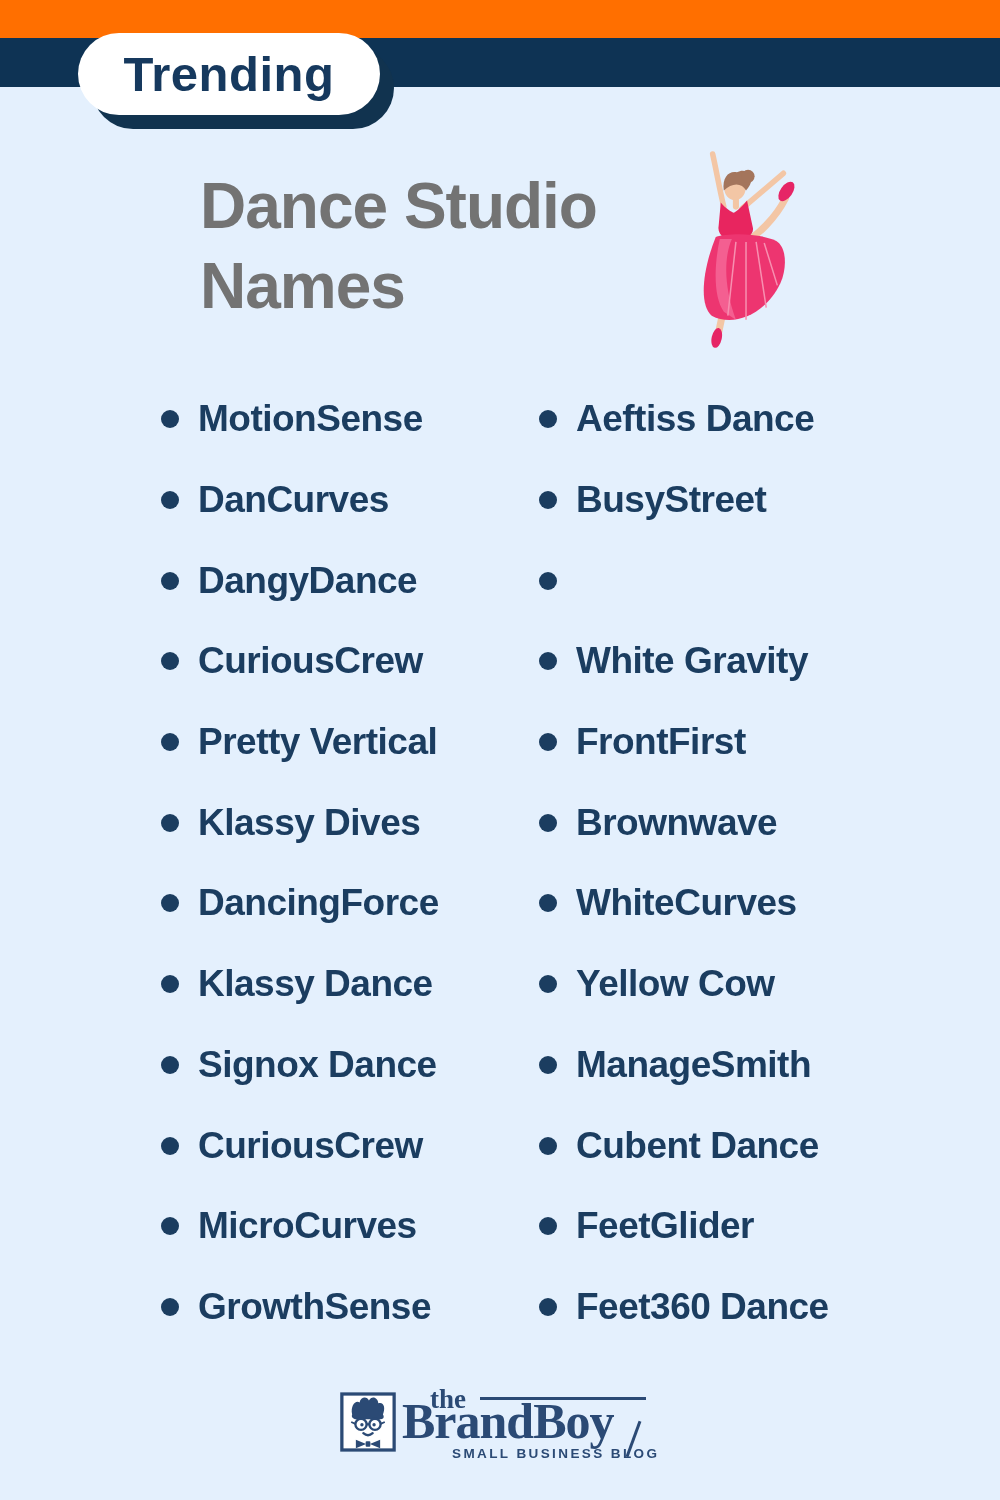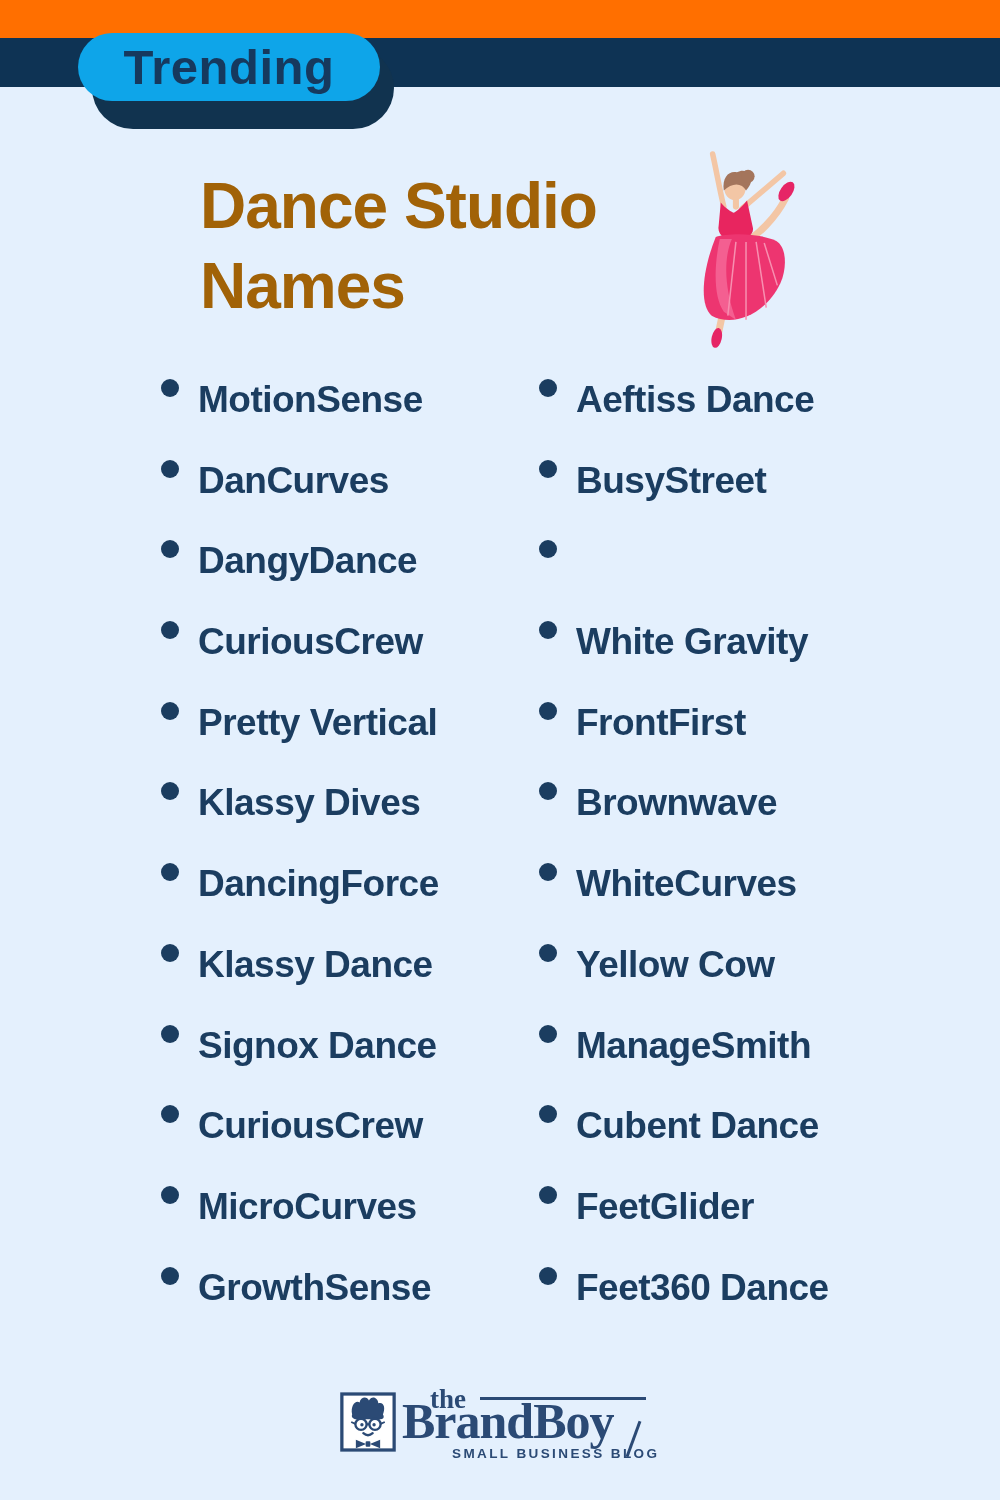--- a/index.html
+++ b/index.html
@@ -11,38 +11,38 @@
   
   .bar-orange{position:absolute;left:0;top:0;width:1000px;height:38px;background:#FF6F00;}
   .bar-navy{position:absolute;left:0;top:38px;width:1000px;height:49px;background:#0E3354;}
 
   
   .badge-shadow{
     position:absolute;left:92px;top:47px;width:302px;height:82px;
     background:#11334F;border-radius:46px;
   }
   .badge{
-    position:absolute;left:78px;top:33px;width:302px;height:68px;
-    background:#0ea5e9;border-radius:46px;
+    position:absolute;left:78px;top:33px;width:302px;height:82px;
+    background:#ffffff;border-radius:46px;
     display:flex;align-items:center;justify-content:center;
     color:#16395E;font-size:49px;font-weight:600;letter-spacing:0.5px;
   }
 
   
   .page-title{
     position:absolute;left:200px;top:166px;width:500px;
-    color:#a16207;font-size:64px;font-weight:800;line-height:80px;letter-spacing:-1px;
+    color:#737373;font-size:64px;font-weight:800;line-height:80px;letter-spacing:-1px;
   }
   .ballerina{position:absolute;left:683px;top:146px;width:122px;height:202px;}
 
   
   .lists{position:absolute;left:161px;top:379px;display:flex;}
   ul.name-col{list-style:none;margin:0;padding:0;width:378px;}
   ul.name-col li{
-    height:80.7px;display:flex;
+    height:80.7px;display:flex;align-items:center;
     color:#1B3D60;font-size:37px;font-weight:bold;letter-spacing:-0.5px;white-space:nowrap;
   }
   .dot{
     width:18px;height:18px;border-radius:50%;background:#1B3D60;
     margin-right:19px;flex-shrink:0;
   }
 
   
   .logo{position:absolute;left:340px;top:1388px;width:316px;height:82px;color:#2B4A75;}
   .logo-badge{position:absolute;left:0;top:4px;}

